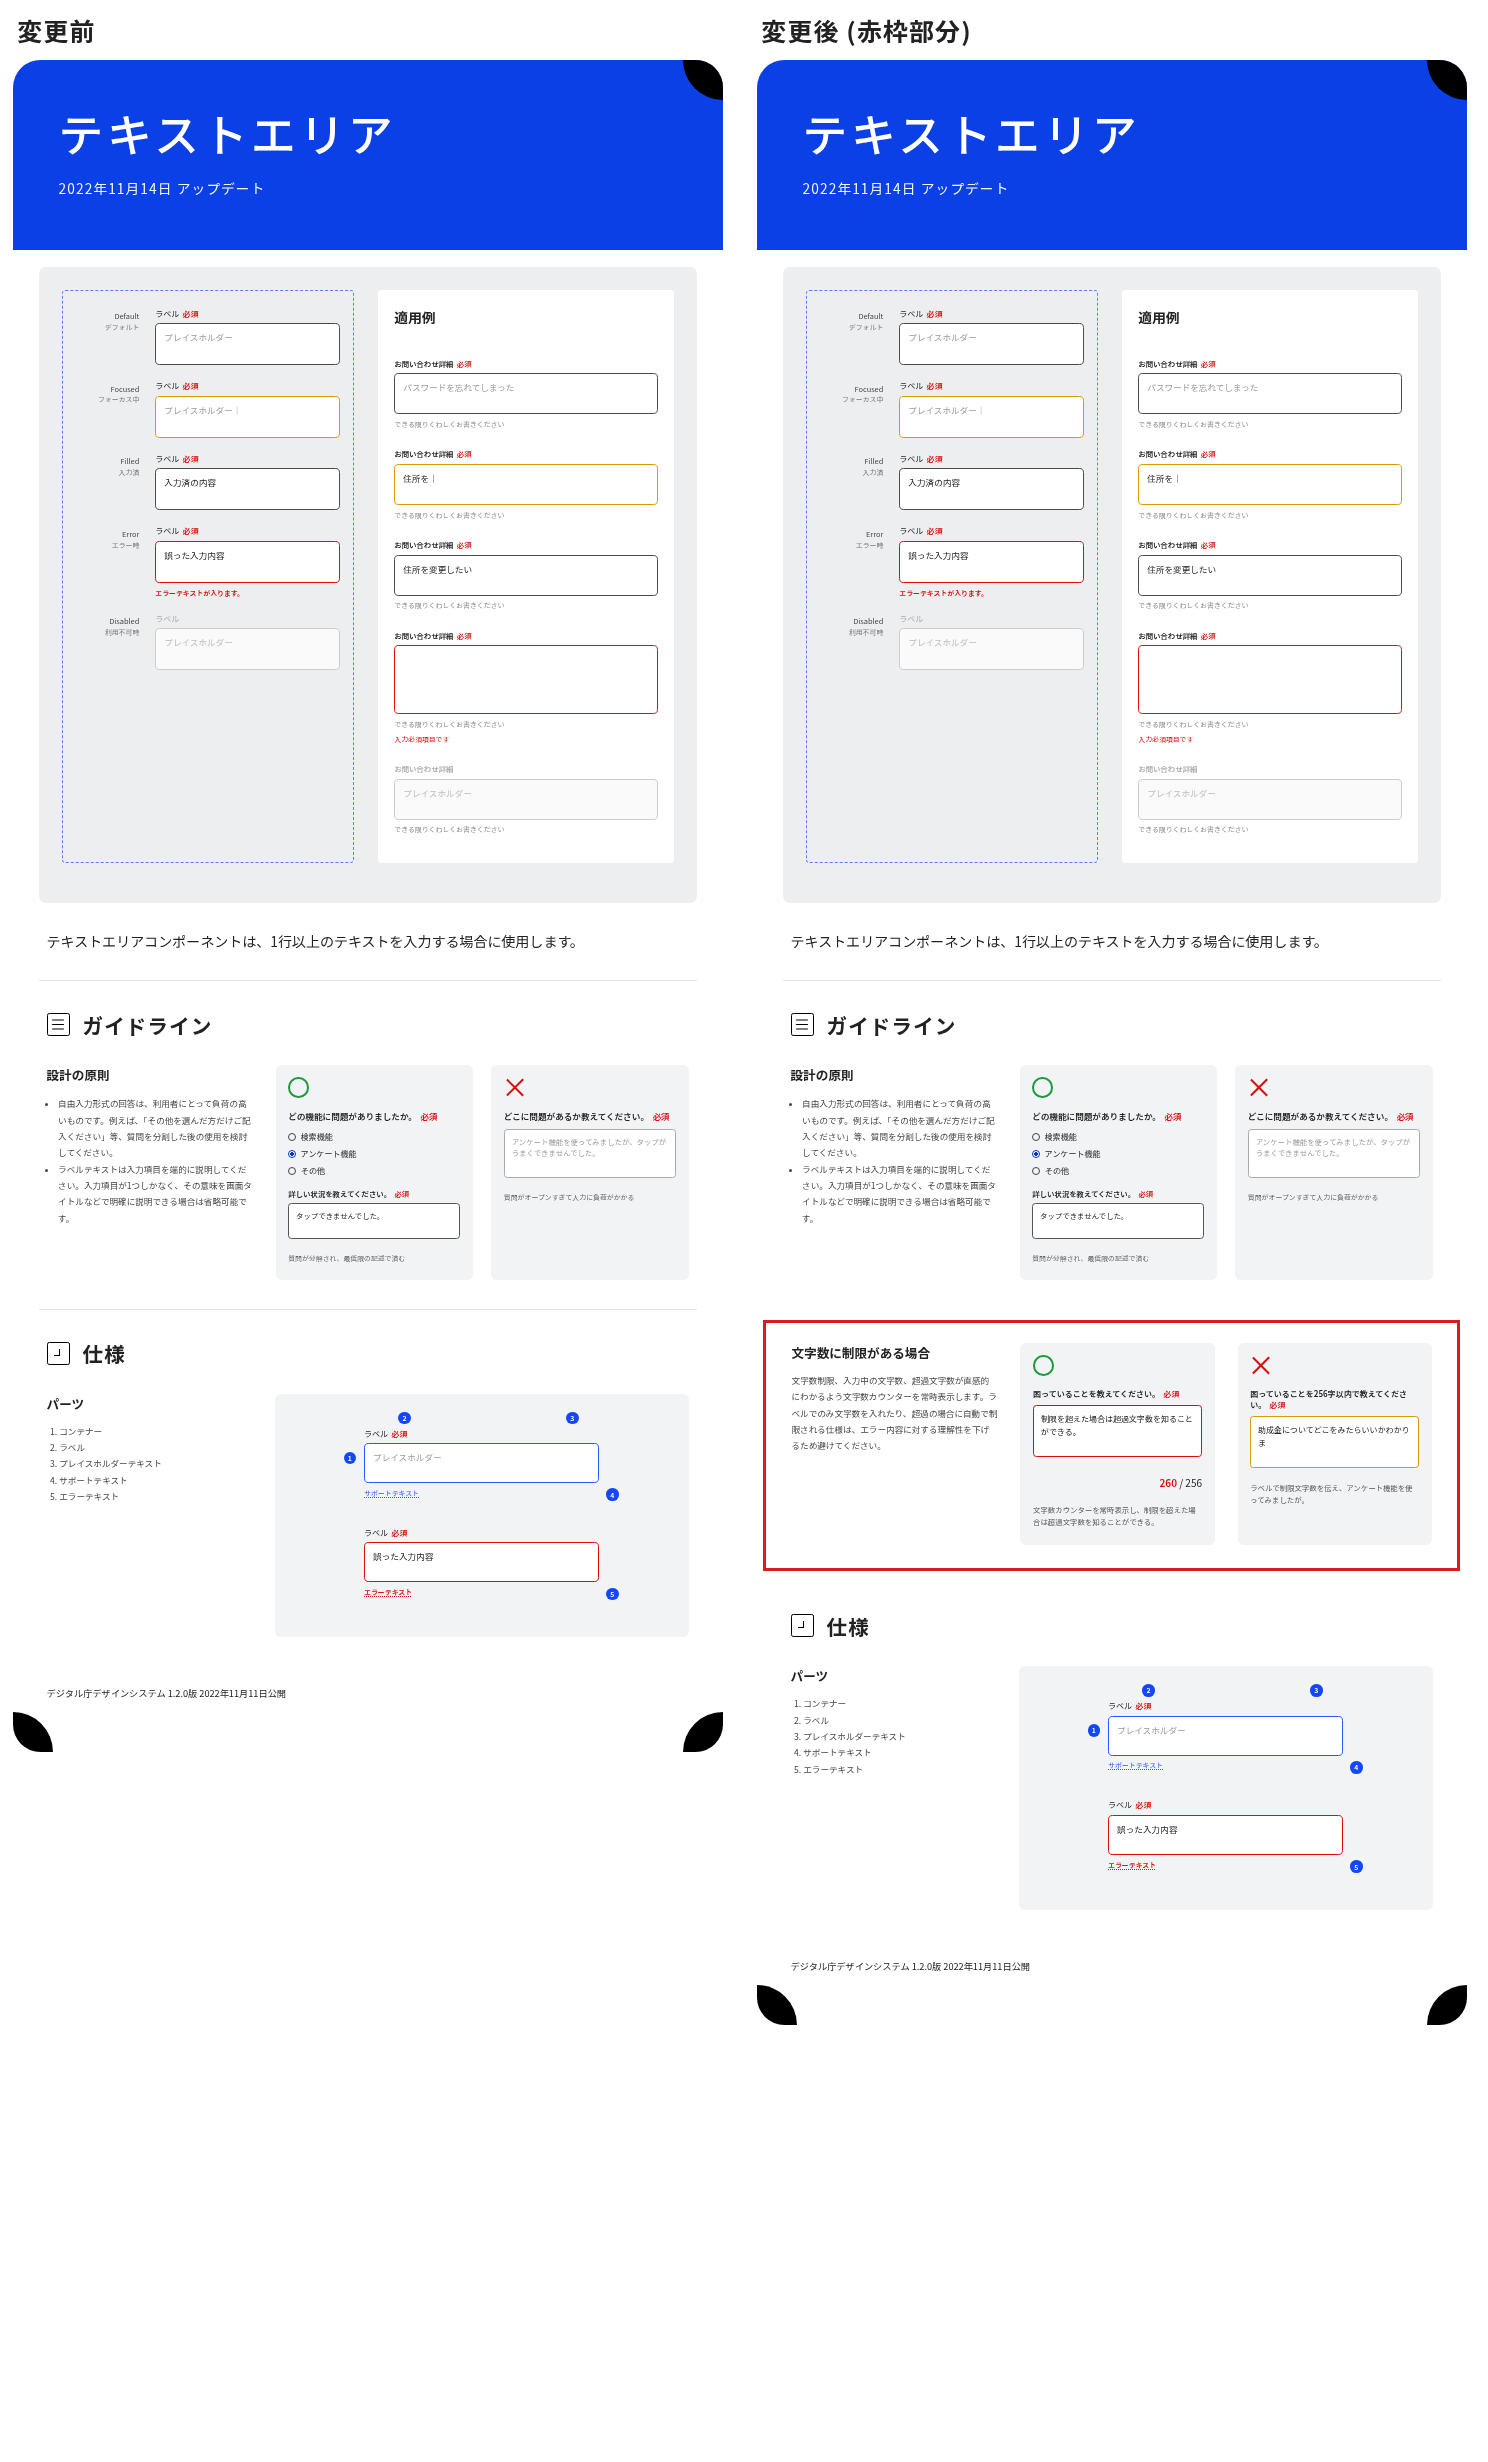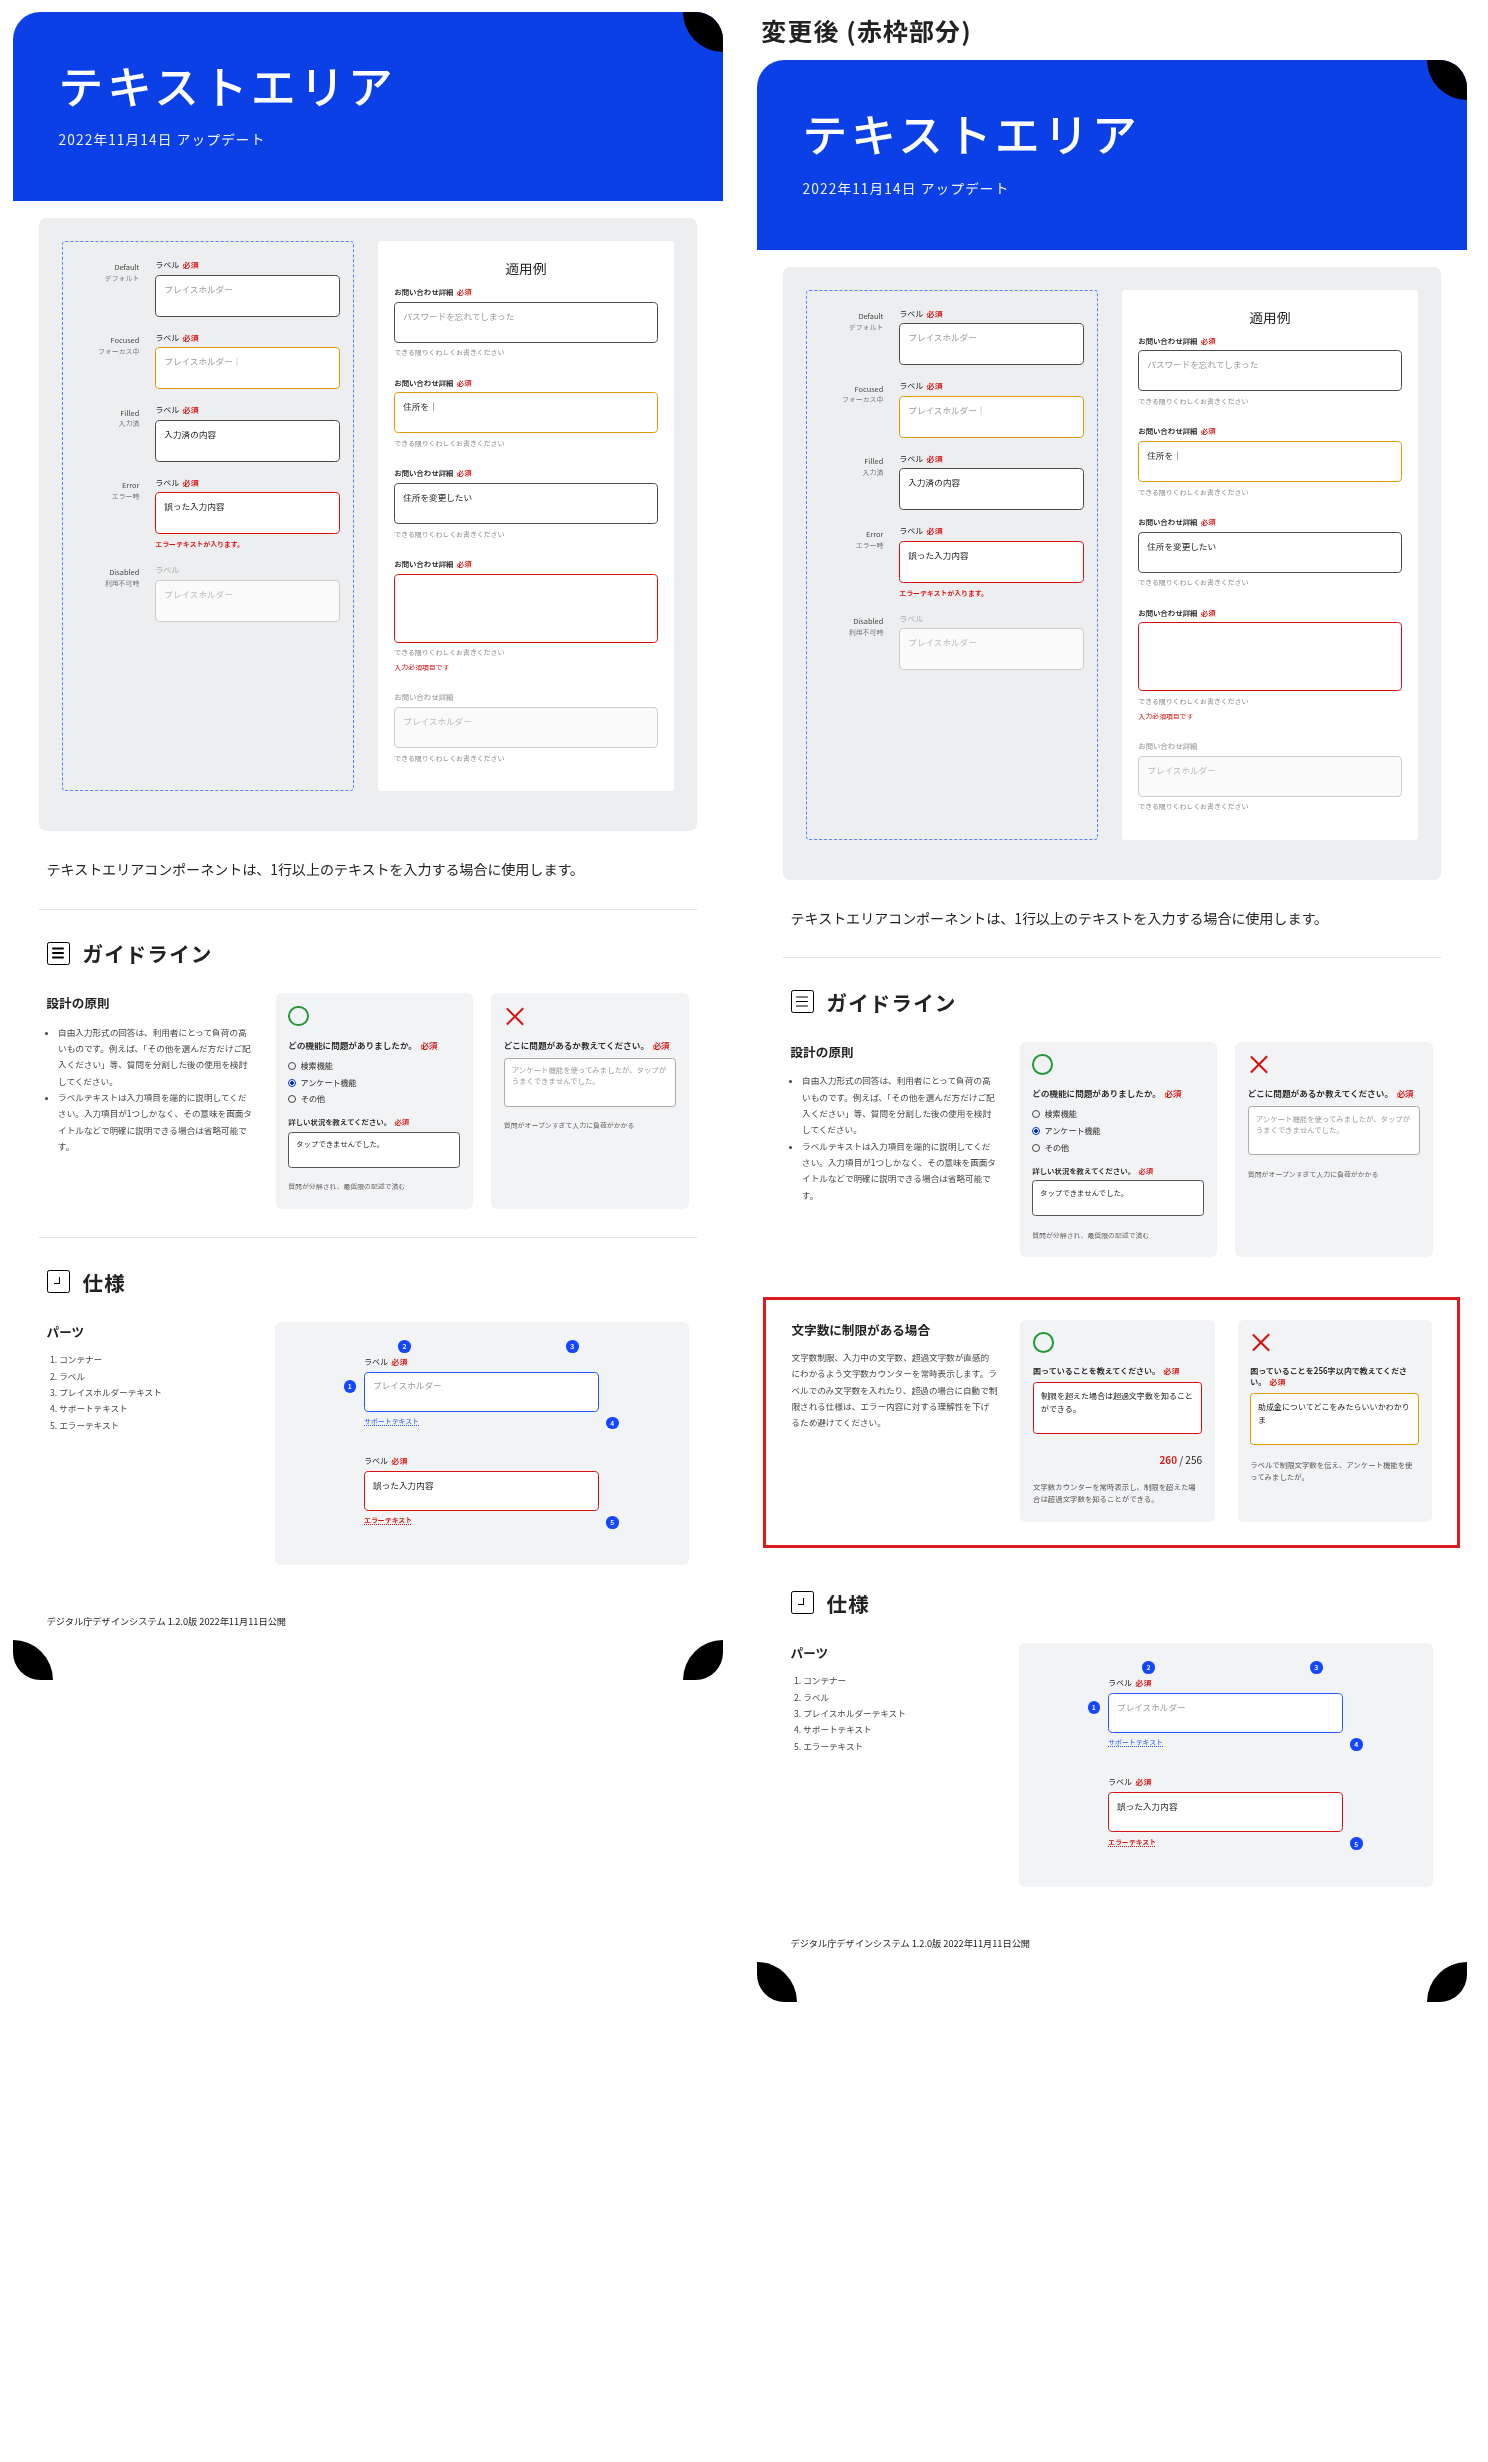--- a/index.html
+++ b/index.html
@@ -102,21 +102,21 @@
     border:0.9px solid #4a4a4a;background:#fff;
     font-size:8.6px;color:#222;
   }
   .ta.placeholder{color:#999;}
   .ta.focus{border:1.4px solid var(--orange);}
   .ta.error{border:1.1px solid var(--red);color:#222;}
   .ta.disabled{border:0.9px solid #ccc;color:#bbb;background:#fafafa;}
   .helptext{font-size:6.9px;color:#888;margin-top:4.6px;}
   .errtext{font-size:6.9px;color:var(--red);margin-top:4.6px;font-weight:600;}
 
-  .ex-title{font-size:13.7px;font-weight:400;margin-bottom:8px;text-align:center;}
+  .ex-title{font-size:13.7px;font-weight:700;margin-bottom:31px;}
   .ex-item{margin-bottom:19.5px;}
   .ex-item .lbl-row{font-size:7.4px;font-weight:600;}
   .ex-item .ta{height:41px;}
   .ex-item .ta.error-empty{border:1.1px solid var(--red);}
   .ex-item .below{font-size:6.9px;color:#888;margin-top:4.6px;}
   .ex-item .below.err{color:var(--red);}
 
   .desc{font-size:14px;padding:5.7px 34px 20.6px;line-height:1.8;}
 
   .hr{height:0.6px;background:var(--line-soft);margin:5.7px 26px;}
@@ -197,20 +197,21 @@
 
   
   .ta,.pr-ta,.cl-ta{font-family:inherit;resize:none;}
 </style>
 </head>
 <body>
 
 <div class="page">
 
   <div class="col">
+    <h2 class="col-title">変更前</h2>
 
     <div class="card">
       <div class="card-corner-tr"></div>
 
       <div class="hero">
         <h1>テキストエリア</h1>
         <div class="date">2022年11月14日 アップデート</div>
       </div>
 
       <div class="stage">

